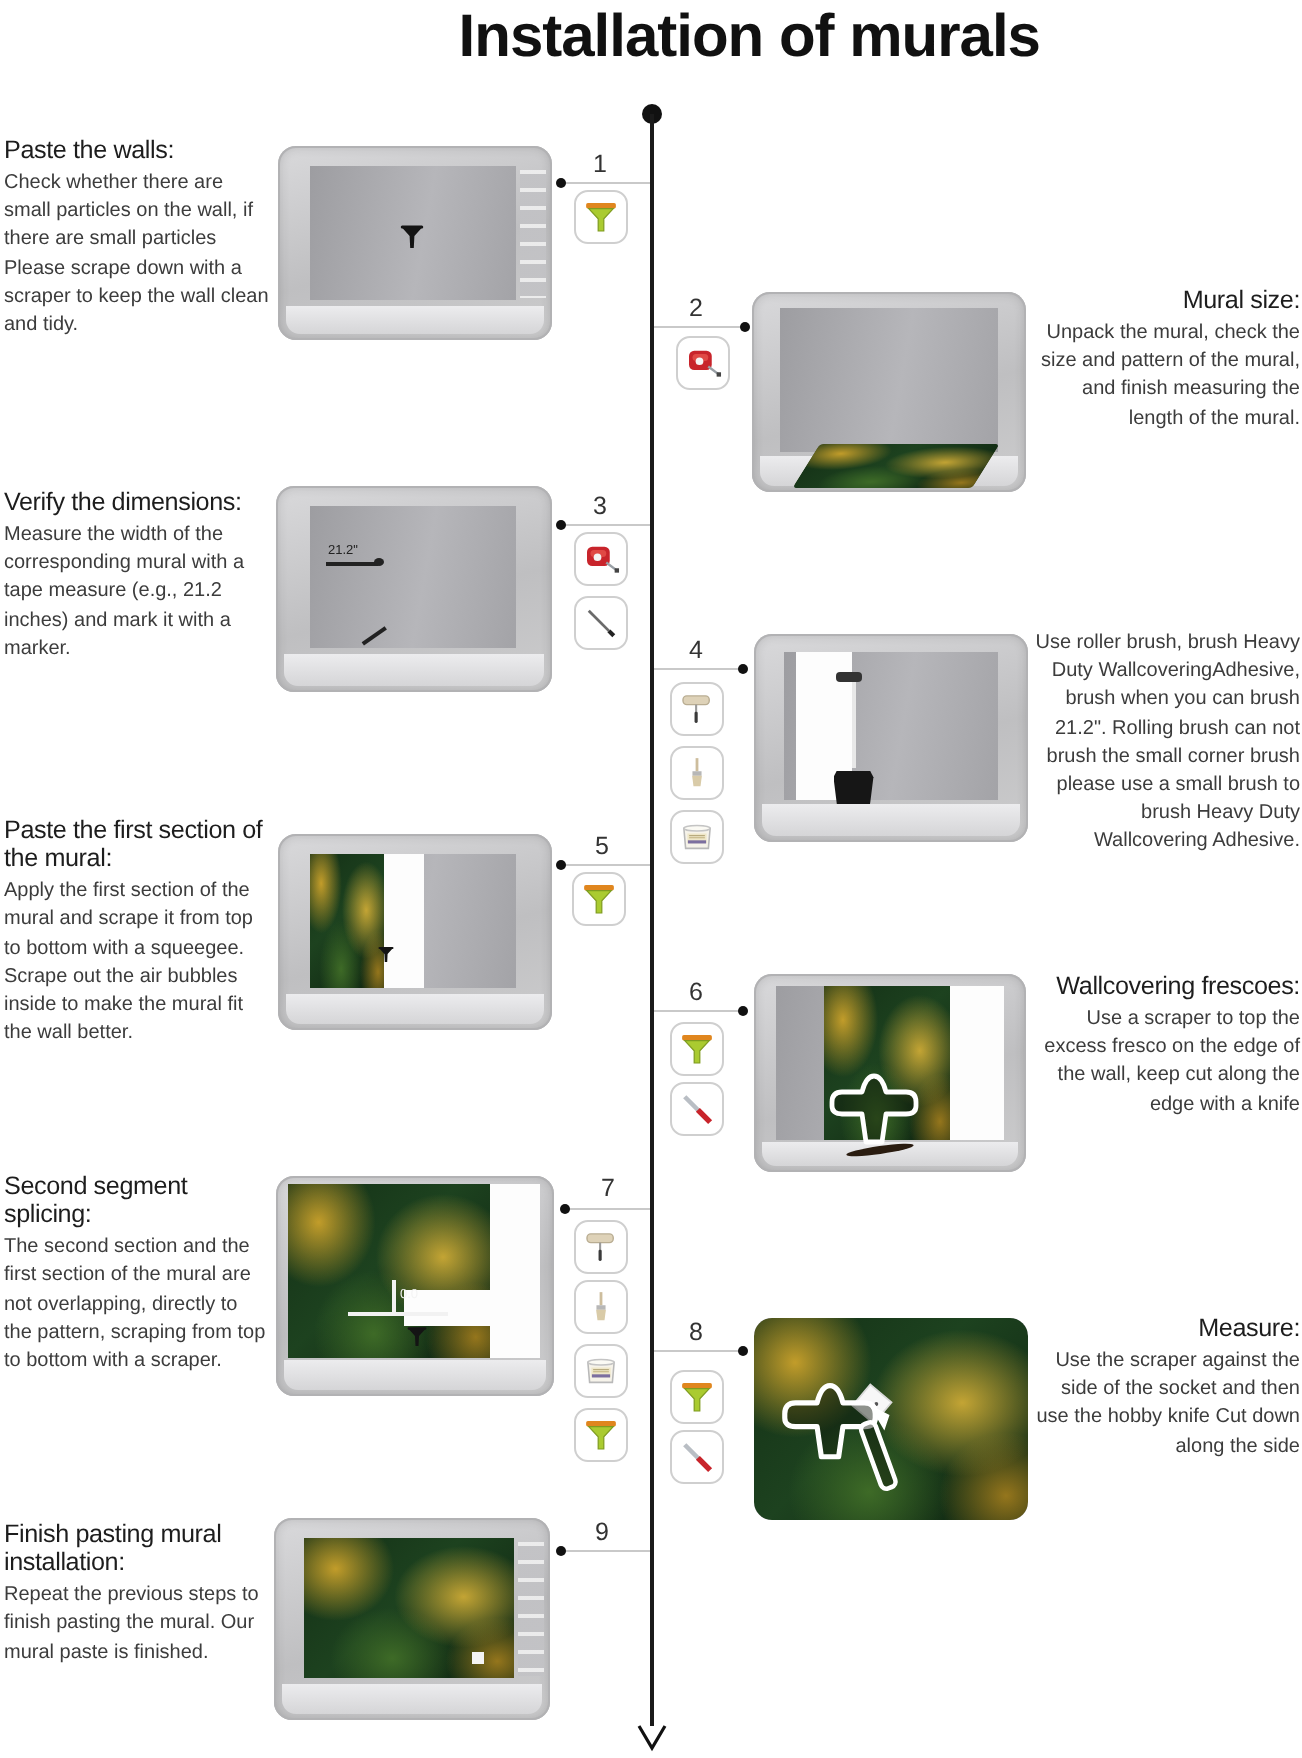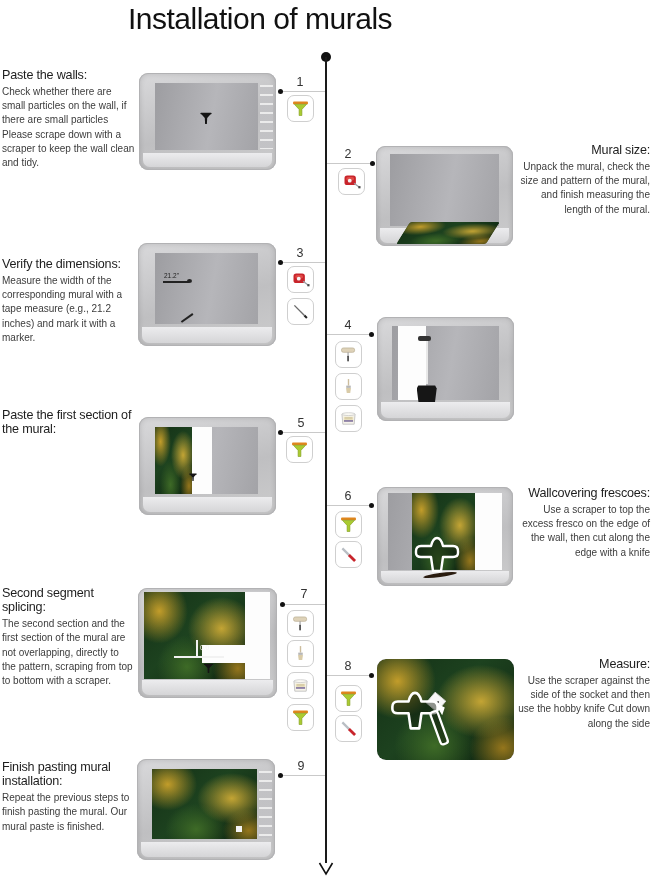--- a/index.html
+++ b/index.html
@@ -2,21 +2,21 @@
 <html><head>
 <meta charset="utf-8">
 <style>
   html,body{margin:0;padding:0;}
   body{
     width:651px;height:879px;position:relative;background:#ffffff;
     font-family:"Liberation Sans", sans-serif;color:#222;overflow:hidden;
   }
   
   .header{position:absolute;left:0;top:2px;width:520px;text-align:center;}
-  .title{font-size:30px;font-weight:400;letter-spacing:-0.5px;color:#111;line-height:1.1;}
+  .title{font-size:30px;font-weight:700;letter-spacing:-0.5px;color:#111;line-height:1.1;text-align:right;}
   .subtitle{font-size:11.5px;color:#2e2e2e;margin-top:3px;}
   
   .vline{position:absolute;left:325px;top:57px;width:2px;height:806px;background:#1a1a1a;}
   .top-dot{position:absolute;left:321px;top:52px;width:10px;height:10px;border-radius:50%;background:#111;}
   .down-arrow{position:absolute;left:318px;top:862px;}
   .tick{position:absolute;height:1px;background:#c9c9c9;}
   .tick-dot{position:absolute;width:5px;height:5px;border-radius:50%;background:#111;}
   .tick-num{position:absolute;font-size:12.5px;color:#333;width:20px;text-align:center;}
   
   .tb{position:absolute;width:133px;}
@@ -187,21 +187,21 @@
 <div class="tb tb-right" style="top:143px;">
   <h3>Mural size:</h3>
   <p>Unpack the mural, check the size and pattern of the mural, and finish measuring the length of the mural.</p>
 </div>
 <div class="ibox" style="left:338px;top:168px;">
     <svg>
       <use href="#i-tape"></use>
     </svg>
   </div>
 
-<div class="tb tb-left" style="top:257px;">
+<div class="tb tb-left" style="top:244px;">
   <h3>Verify the dimensions:</h3>
   <p>Measure the width of the corresponding mural with a tape measure (e.g., 21.2 inches) and mark it with a marker.</p>
 </div>
 <div class="room" style="left:138px;top:243px;width:138px;height:103px;">
   <div class="wall"></div>
   <div class="floor"></div>
   <span class="note" style="left:26px;top:29px;">21.2"</span>
   <div class="mline" style="left:25px;top:38px;width:26px;height:1.5px;"></div>
   <div class="mline" style="left:49px;top:36px;width:5px;height:4px;border-radius:50%;"></div>
   <div class="mline" style="left:42px;top:74px;width:14px;height:1.5px;transform:rotate(-35deg);"></div>
@@ -219,39 +219,41 @@
 
 <div class="room" style="left:377px;top:317px;width:137px;height:104px;">
   <div class="wall" style="left:11%;right:11%;top:9%;bottom:20%;"></div>
   <div class="white-strip" style="left:15%;top:9%;bottom:20%;width:21%;"></div>
   <div style="position:absolute;left:36%;top:22%;width:2px;height:42%;background:#e8e8e8;"></div>
   <div style="position:absolute;left:30%;top:18%;width:13px;height:5px;background:#333;border-radius:2px;"></div>
   <div style="position:absolute;left:29%;bottom:13%;width:20px;height:22px;background:#161616;clip-path:polygon(8% 0,92% 0,100% 14%,88% 100%,12% 100%,0 14%);"></div>
   <div class="floor"></div>
 </div>
 <div class="tb tb-right" style="top:315px;">
+  <p>Use roller brush, brush Heavy Duty WallcoveringAdhesive, brush when you can brush 21.2". Rolling brush can not brush the small corner brush please use a small brush to brush Heavy Duty Wallcovering Adhesive.</p>
 </div>
 <div class="ibox" style="left:335px;top:341px;">
     <svg>
       <use href="#i-roller"></use>
     </svg>
   </div>
 <div class="ibox" style="left:335px;top:373px;">
     <svg>
       <use href="#i-brush"></use>
     </svg>
   </div>
 <div class="ibox" style="left:335px;top:405px;">
     <svg>
       <use href="#i-tub"></use>
     </svg>
   </div>
 
 <div class="tb tb-left" style="top:408px;">
   <h3>Paste the first section of the mural:</h3>
+  <p>Apply the first section of the mural and scrape it from top to bottom with a squeegee. Scrape out the air bubbles inside to make the mural fit the wall better.</p>
 </div>
 <div class="room" style="left:139px;top:417px;width:137px;height:98px;">
   <div class="wall"></div>
   <div class="mural mural-panel" style="left:12%;top:10%;bottom:21%;width:27%;"></div>
   <div class="white-strip" style="left:39%;top:10%;bottom:21%;width:14%;"></div>
   <svg style="position:absolute;left:48px;top:54px;" width="12" height="12">
       <use href="#i-scraper-dark"></use>
     </svg>
   <div class="floor"></div>
 </div>
@@ -266,21 +268,21 @@
   <div class="mural mural-panel" style="left:26%;top:6%;bottom:16%;width:46%;"></div>
   <div class="white-strip" style="left:72%;top:6%;bottom:16%;width:20%;"></div>
   <div class="floor" style="height:12%;"></div>
   <svg style="position:absolute;left:34px;top:44px;" width="52" height="44">
       <use href="#i-scraper-outline"></use>
     </svg>
   <div style="position:absolute;left:34%;bottom:9%;width:34px;height:4px;background:#2a1c10;border-radius:50%;transform:rotate(-8deg);"></div>
 </div>
 <div class="tb tb-right" style="top:486px;">
   <h3>Wallcovering frescoes:</h3>
-  <p>Use a scraper to top the excess fresco on the edge of the wall, then cut along the edge with a knife</p>
+  <p>Use a scraper to top the excess fresco on the edge of the wall, keep cut along the edge with a knife</p>
 </div>
 <div class="ibox" style="left:335px;top:511px;">
     <svg>
       <use href="#i-scraper"></use>
     </svg>
   </div>
 <div class="ibox" style="left:335px;top:541px;">
     <svg>
       <use href="#i-knife"></use>
     </svg>

